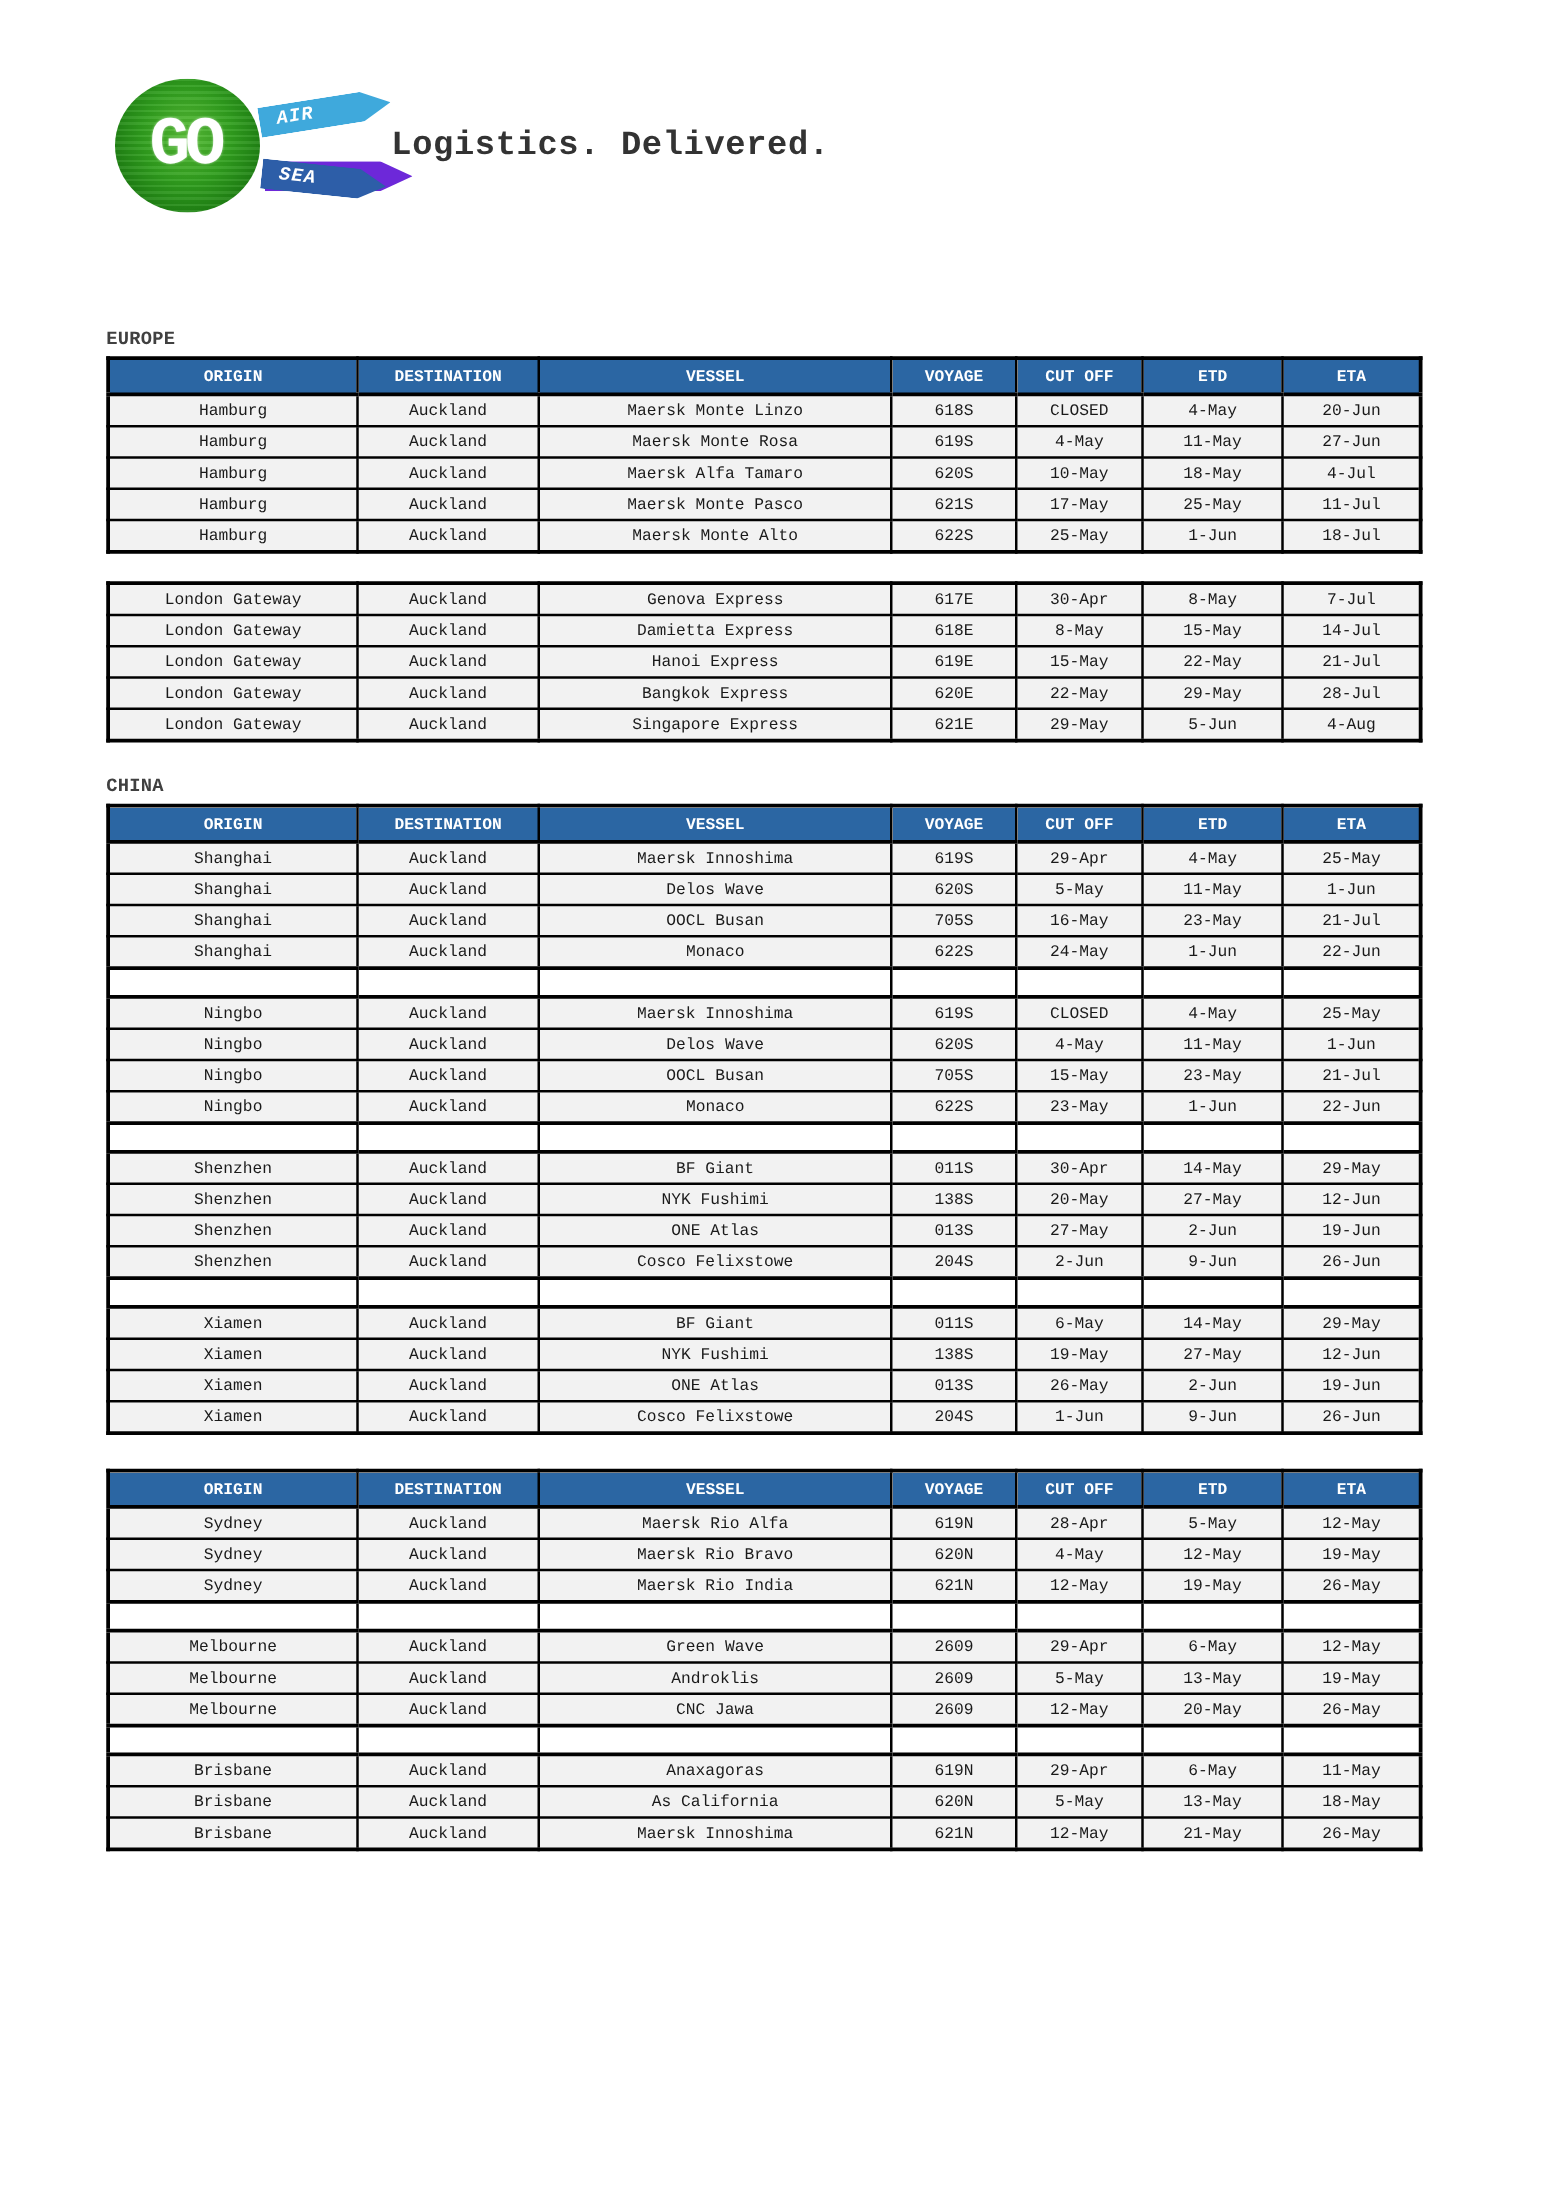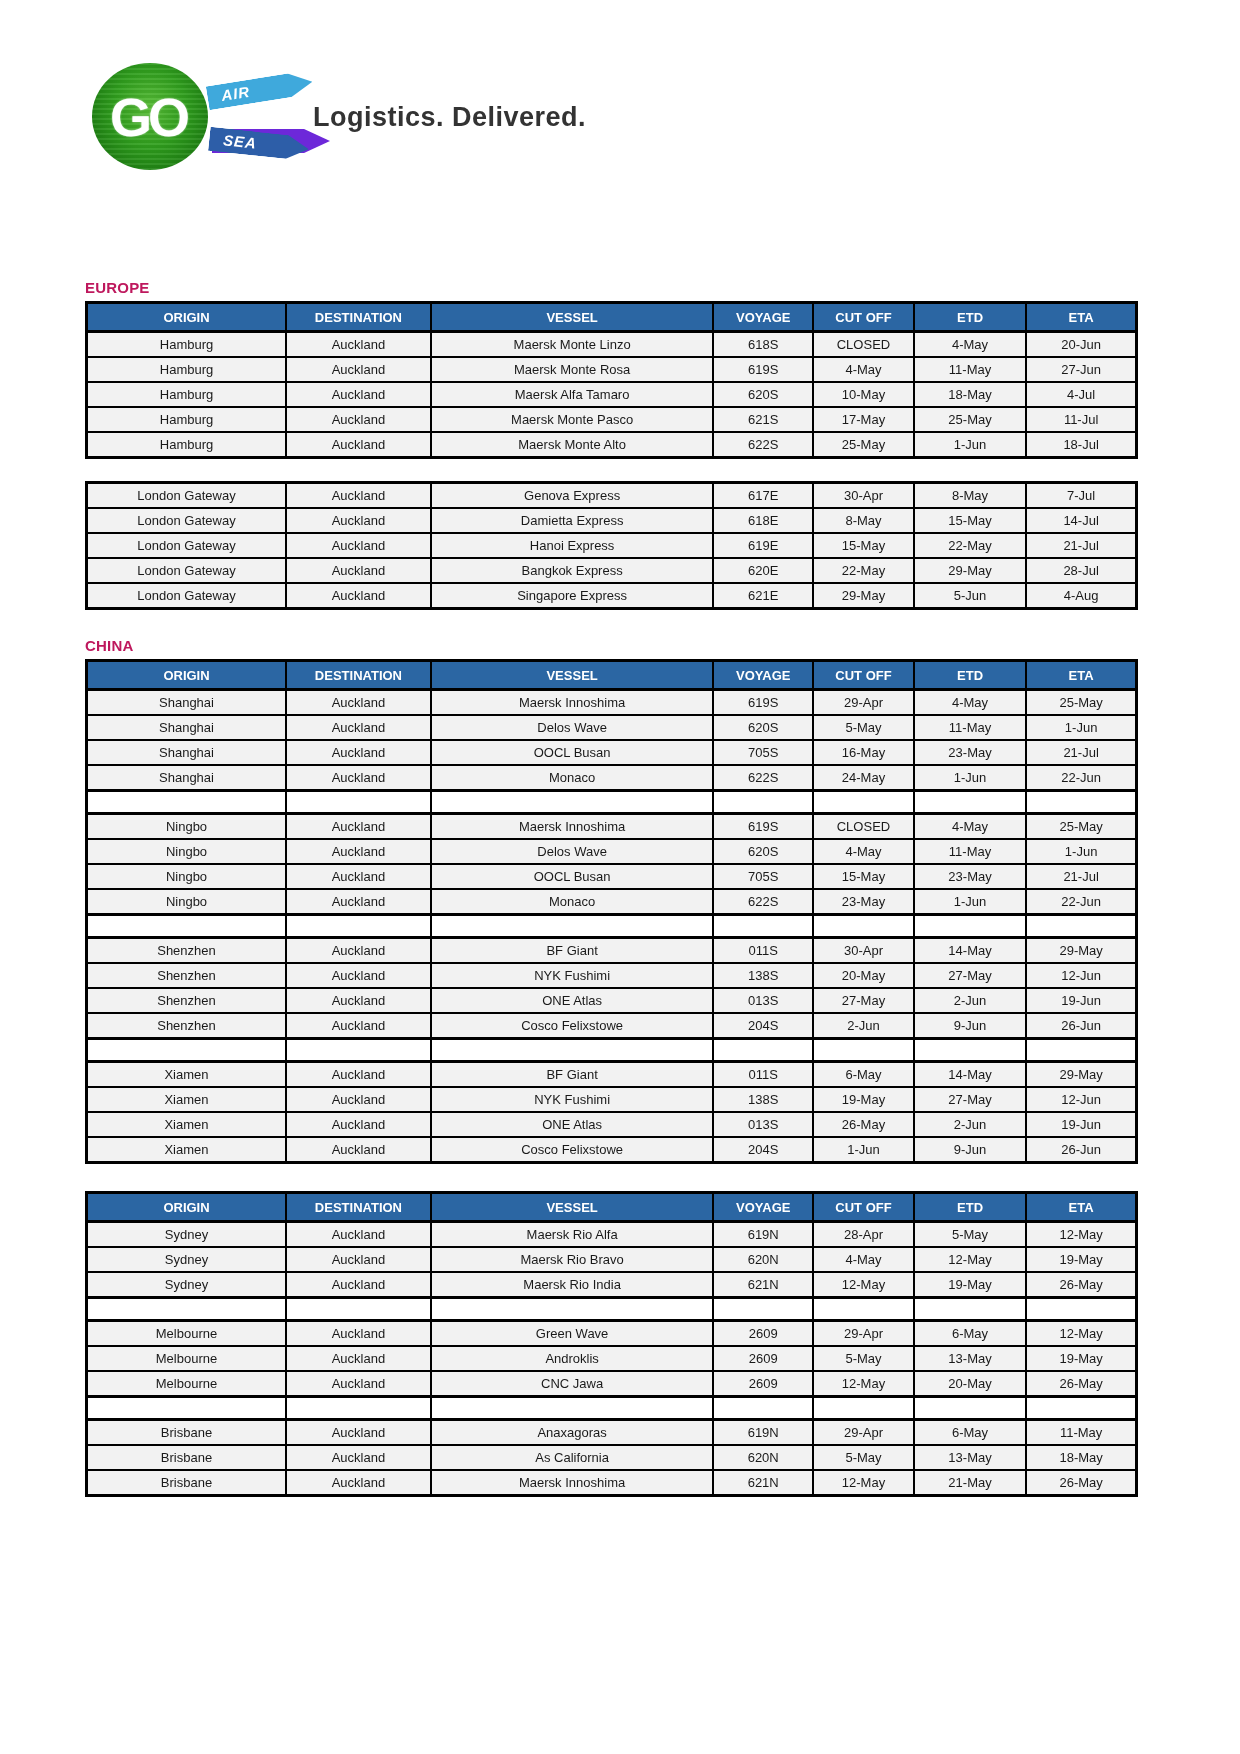--- a/index.html
+++ b/index.html
@@ -1,21 +1,21 @@
 <!DOCTYPE html>
 <html style="--header-bg: #2b66a3; --header-text: #ffffff; --row-bg: #f2f2f2; --separator-bg: #ffffff; --border: #000000; --title-text: #111111;"><head>
 <meta charset="utf-8">
 <style>
   html,body { margin:0; padding:0; background:#ffffff; }
   body {
     width:1240px; height:1754px; position:relative;
     font-family:"Liberation Sans", sans-serif; color:#1a1a1a;
     overflow:hidden;
   }
-  .page { position:absolute; inset:0; background:#fff; }
+  .page { position:absolute; inset:0; background:#fff;font-family:Liberation Mono, monospace; }
 
   
   .brand { position:absolute; left:85px; top:58px; width:640px; height:115px; }
   .go-oval {
     position:absolute; left:7px; top:5px; width:116px; height:107px;
     border-radius:50%;
     background:
       repeating-linear-gradient(180deg, rgba(255,255,255,0.07) 0 2px, rgba(0,0,0,0.05) 2px 5px),
       radial-gradient(ellipse at 50% 42%, #57bd36 0%, #2f9e1d 45%, #1d7e12 78%, #146a0d 100%);
     display:flex; align-items:center; justify-content:center; z-index:2;
@@ -42,21 +42,21 @@
   .page-title {
     position:absolute; left:85px; top:196px; margin:0;
     font-size:31px; font-weight:bold; color:var(--title-text,#111);
     letter-spacing:0px;
   }
 
   
   .sections { position:absolute; left:85px; top:263px; width:1053px; }
   .schedule-section { margin:0 0 27px 0; }
   .section-label {
-    margin:16px 0 5px 0; font-size:15px; font-weight:bold; color:#be185d;
+    margin:0 0 5px 0; font-size:15px; font-weight:bold; color:#404040;
     letter-spacing:0.2px;
   }
   table.schedule-table {
     width:100%; border-collapse:collapse; table-layout:fixed;
     border:3px solid var(--border,#000);
   }
   table.schedule-table + table.schedule-table { margin-top:22px; }
   col.c0{width:19%} col.c1{width:13.8%} col.c2{width:26.9%} col.c3{width:9.5%}
   col.c4{width:9.6%} col.c5{width:10.7%} col.c6{width:10.5%}
   table.schedule-table th {

